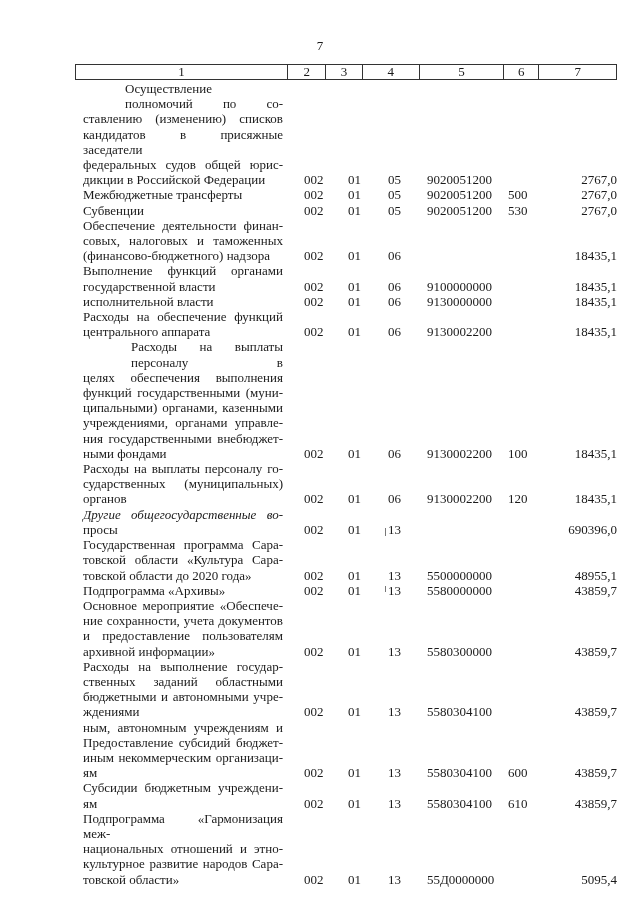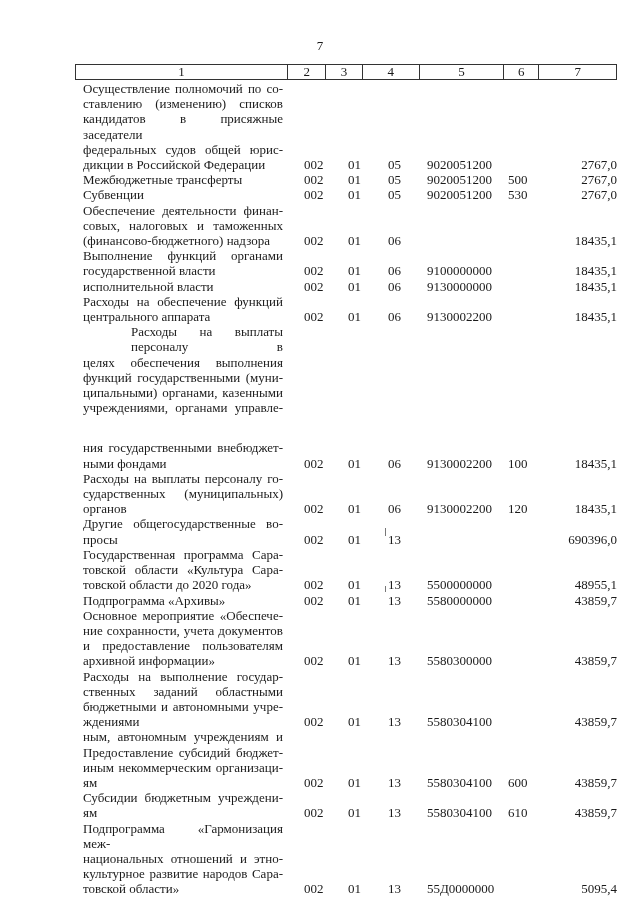--- a/index.html
+++ b/index.html
@@ -45,21 +45,21 @@
   <div class="c3">3</div>
   <div class="c4">4</div>
   <div class="c5">5</div>
   <div class="c6">6</div>
   <div class="c7">7</div>
 </div>
 
 <div class="body-rows" id="rows">
     <div class="row">
       <div class="r-name">
-        <div style="text-align: justify; text-align-last: justify;">Осуществление полномочий по со-</div>
+        <div style="text-align: justify; text-align-last: justify; margin-left: 42px;">Осуществление полномочий по со-</div>
         <div style="text-align: justify; text-align-last: justify;">ставлению (изменению) списков</div>
         <div style="text-align: justify; text-align-last: justify;">кандидатов в присяжные заседатели</div>
         <div style="text-align: justify; text-align-last: justify;">федеральных судов общей юрис-</div>
         <div>дикции в Российской Федерации</div>
       </div>
       <div class="cell2">002</div>
       <div class="cell3">01</div>
       <div class="cell4">05</div>
       <div class="cell5">9020051200</div>
       <div class="cell6"></div>
@@ -135,21 +135,21 @@
       <div class="cell6"></div>
       <div class="cell7">18435,1</div>
     </div>
     <div class="row">
       <div class="r-name">
         <div style="text-align: justify; text-align-last: justify; margin-left: 48px;">Расходы на выплаты персоналу в</div>
         <div style="text-align: justify; text-align-last: justify;">целях обеспечения выполнения</div>
         <div style="text-align: justify; text-align-last: justify;">функций государственными (муни-</div>
         <div style="text-align: justify; text-align-last: justify;">ципальными) органами, казенными</div>
         <div style="text-align: justify; text-align-last: justify;">учреждениями, органами управле-</div>
-        <div style="text-align: justify; text-align-last: justify; margin-top: 25px;">ния государственными внебюджет-</div>
+        <div style="text-align: justify; text-align-last: justify;">ния государственными внебюджет-</div>
         <div>ными фондами</div>
       </div>
       <div class="cell2">002</div>
       <div class="cell3">01</div>
       <div class="cell4">06</div>
       <div class="cell5">9130002200</div>
       <div class="cell6">100</div>
       <div class="cell7">18435,1</div>
     </div>
     <div class="row">
@@ -160,21 +160,21 @@
       </div>
       <div class="cell2">002</div>
       <div class="cell3">01</div>
       <div class="cell4">06</div>
       <div class="cell5">9130002200</div>
       <div class="cell6">120</div>
       <div class="cell7">18435,1</div>
     </div>
     <div class="row">
       <div class="r-name">
-        <div style="text-align: justify; text-align-last: justify;">Другие общегосударственные во-</div>
+        <div style="text-align: justify; text-align-last: justify; font-style: italic;">Другие общегосударственные во-</div>
         <div>просы</div>
       </div>
       <div class="cell2">002</div>
       <div class="cell3">01</div>
       <div class="cell4">13</div>
       <div class="cell5"></div>
       <div class="cell6"></div>
       <div class="cell7">690396,0</div>
     </div>
     <div class="row">

